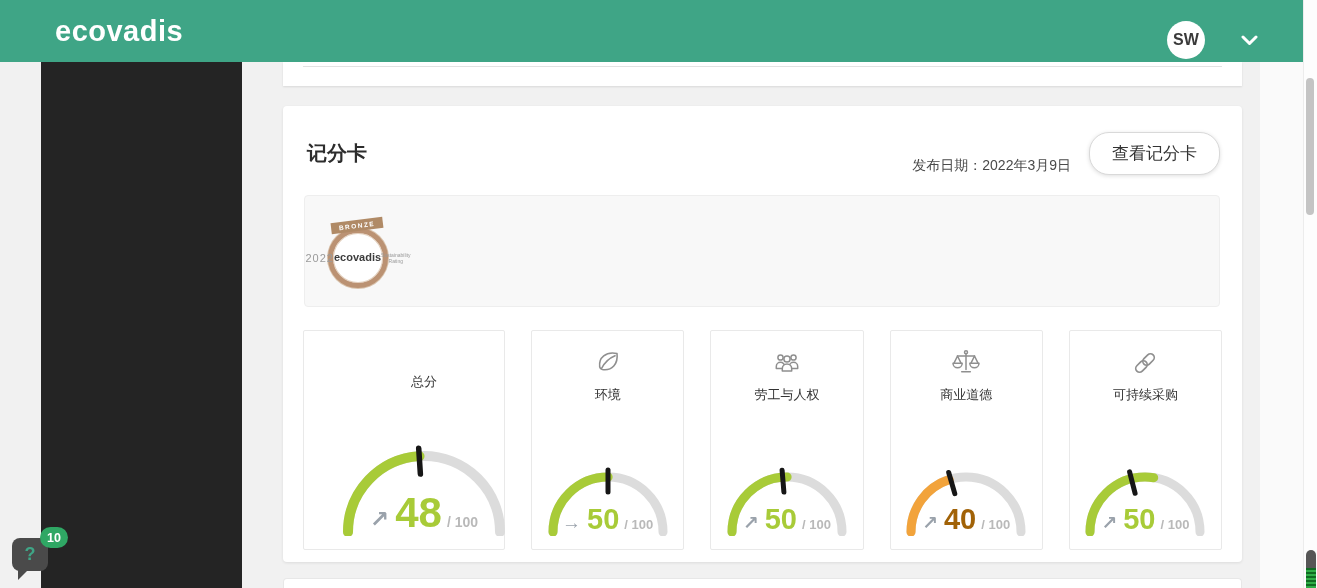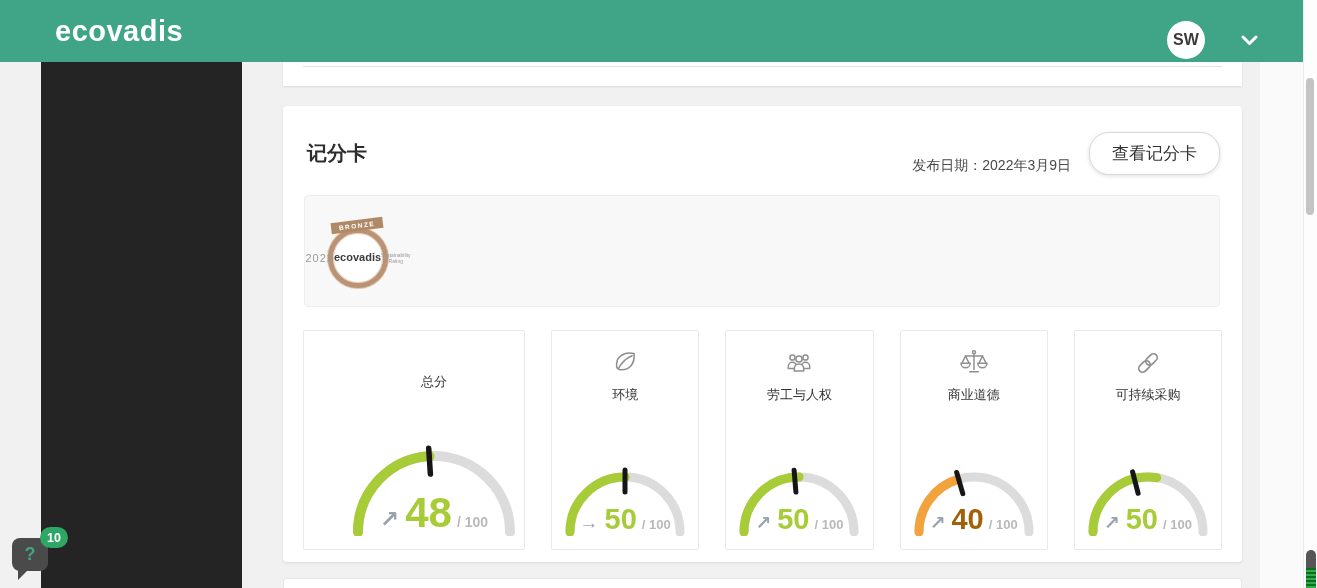--- a/index.html
+++ b/index.html
@@ -54,21 +54,21 @@
   .medal-circle { position:absolute; left:0; top:8px; width:60px; height:60px; border-radius:50%; background:#fff; border:5px solid #bb9273; box-shadow:inset 0 0 0 1px #e4d2c0, 0 0 0 1px #d9c3ad; display:flex; flex-direction:row; align-items:center; justify-content:center; }
   .medal-year { font-size:11px; color:#9a9a9a; letter-spacing:1px; line-height:1; }
   .medal-brand { font-size:11px; font-weight:700; color:#3c3c3c; line-height:1.2; }
   .medal-tag { font-size:5px; color:#9a9a9a; line-height:1.2; text-align:center; }
   .medal-ribbon { position:absolute; left:3px; top:0; width:52px; height:11px; background:#b08a66; color:#fff; font-size:6.5px; font-weight:700; letter-spacing:1.5px; text-align:center; line-height:11px; transform:rotate(-7deg); z-index:2; }
   .banner-msg { margin-left:18px; font-size:15px; color:#3d3d3d; }
 
   
   .gauge-row { display:flex; gap:26px; margin:23px 20px 0 20px; }
   .gauge-card { width:167px; height:220px; border:1px solid #e9e9e9; border-radius:2px; display:flex; flex-direction:column; align-items:center; background:#fff; }
-  .gauge-card.large { width:222px;padding-left:40px; }
+  .gauge-card.large { width:202px;padding-left:40px; }
   .gauge-icon { margin-top:15px; width:34px; height:34px; }
   .gauge-title { margin-top:6px; font-size:13px; color:#333; }
   .gauge-card.large .gauge-title { margin-top:42px; }
   .gauge-wrap { position:relative; margin-top:auto; margin-bottom:13px; }
   .score-row { position:absolute; left:0; right:0; bottom:2px; display:flex; align-items:baseline; justify-content:center; }
   .trend-arrow { font-size:19px; font-weight:700; color:#9aa2ab; margin-right:6px; }
   .score-val { font-size:29px; font-weight:700; line-height:1; }
   .score-max { font-size:13px; font-weight:700; color:#b9b9b9; margin-left:5px; }
   .gauge-card.large .trend-arrow { font-size:23px; }
   .gauge-card.large .score-val { font-size:42px; }

